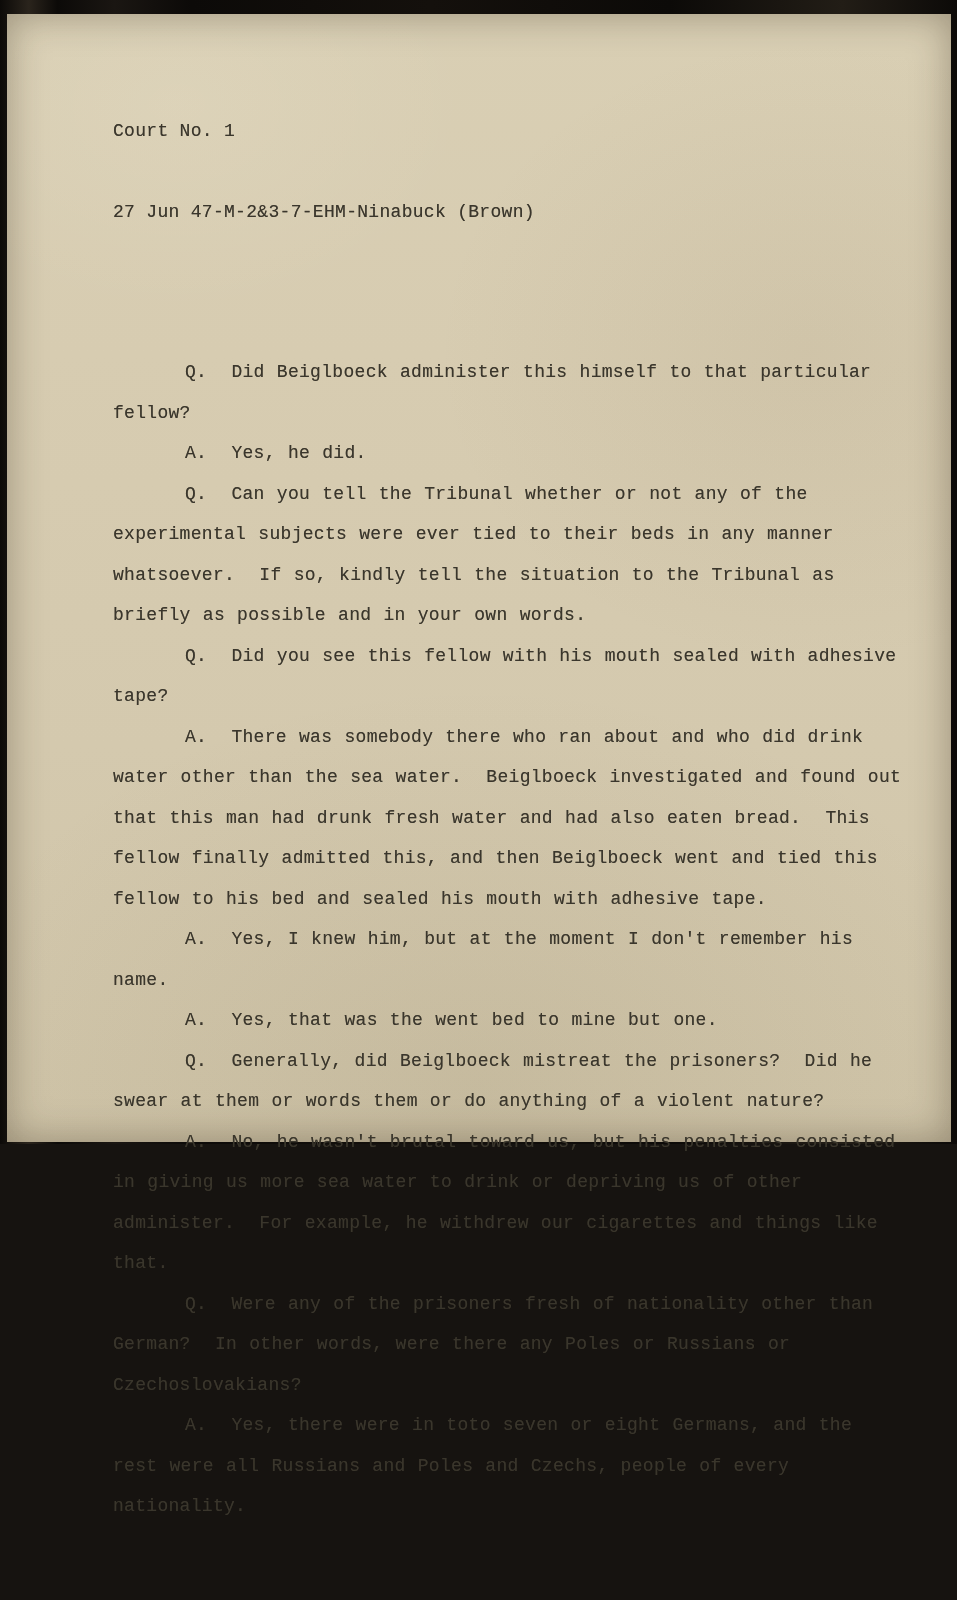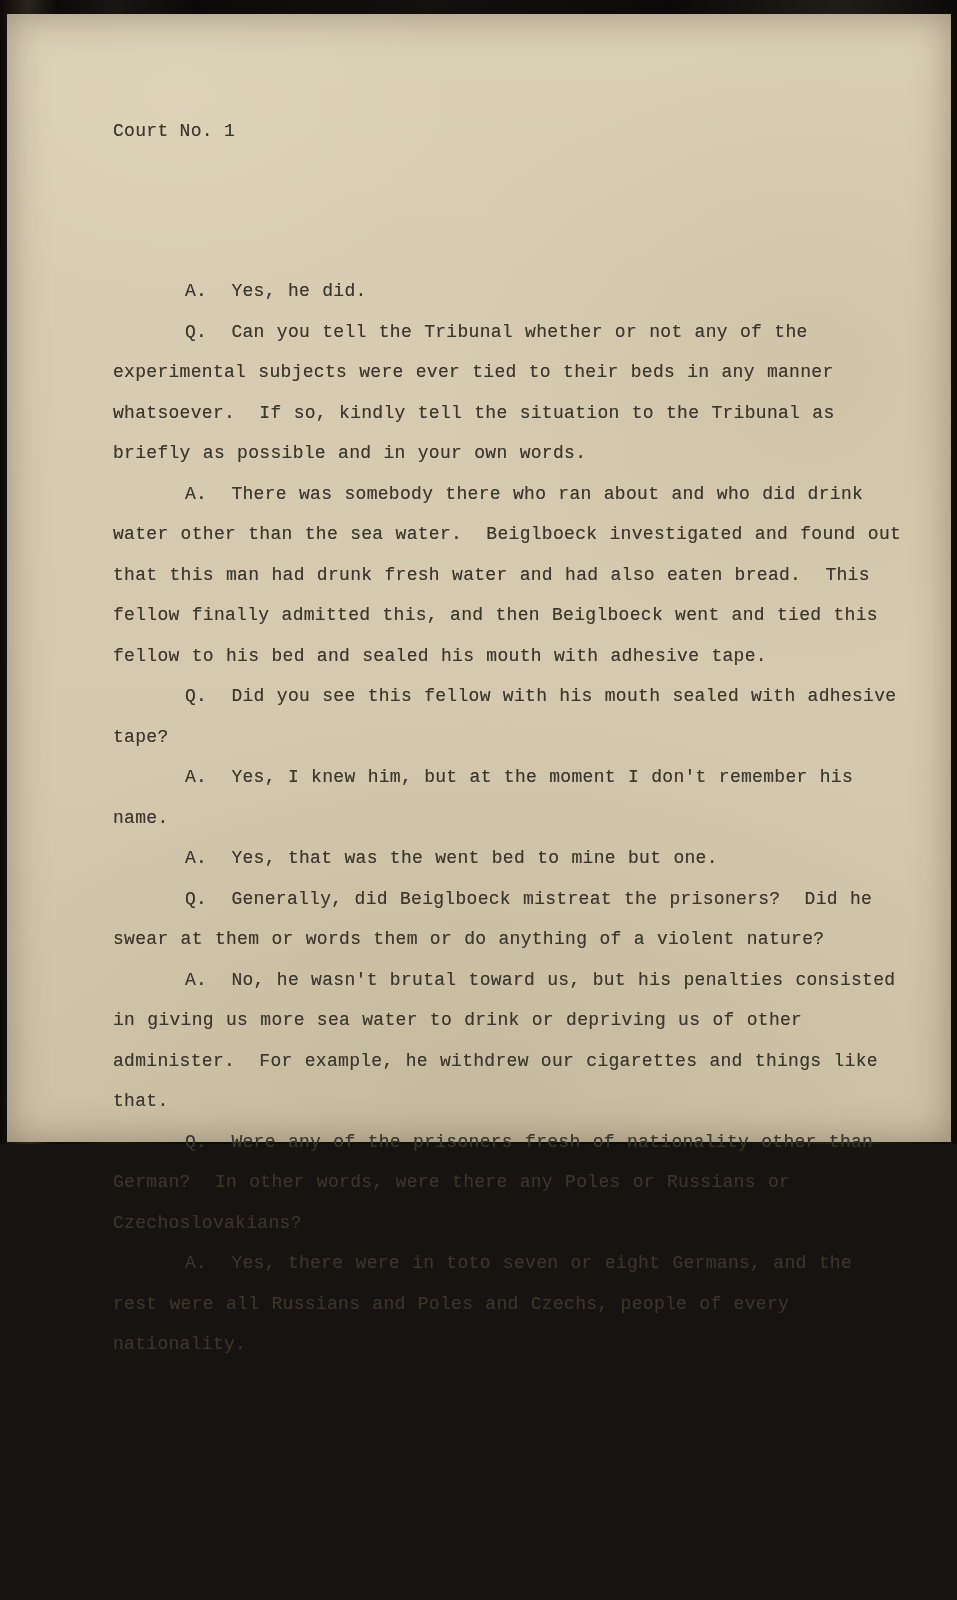--- a/index.html
+++ b/index.html
@@ -60,27 +60,29 @@
 </style>
 </head>
 <body>
 
 <div class="scan-frame">
   <div class="paper">
     <div class="page-content">
 
       <div class="doc-header">
         <div>Court No. 1</div>
+        <div>27 Jun 47-M-2&amp;3-7-EHM-Ninabuck (Brown)</div>
       </div>
 
       <div class="doc-body">
+          <p class="para">Q.  Did Beiglboeck administer this himself to that particular fellow?</p>
           <p class="para">A.  Yes, he did.</p>
           <p class="para">Q.  Can you tell the Tribunal whether or not any of the experimental subjects were ever tied to their beds in any manner whatsoever.  If so, kindly tell the situation to the Tribunal as briefly as possible and in your own words.</p>
+          <p class="para">Q.  Did you see this fellow with his mouth sealed with adhesive tape?</p>
           <p class="para">A.  There was somebody there who ran about and who did drink water other than the sea water.  Beiglboeck investigated and found out that this man had drunk fresh water and had also eaten bread.  This fellow finally admitted this, and then Beiglboeck went and tied this fellow to his bed and sealed his mouth with adhesive tape.</p>
-          <p class="para">Q.  Did you see this fellow with his mouth sealed with adhesive tape?</p>
           <p class="para">A.  Yes, I knew him, but at the moment I don't remember his name.</p>
           <p class="para">A.  Yes, that was the went bed to mine but one.</p>
           <p class="para">Q.  Generally, did Beiglboeck mistreat the prisoners?  Did he swear at them or words them or do anything of a violent nature?</p>
           <p class="para">A.  No, he wasn't brutal toward us, but his penalties consisted in giving us more sea water to drink or depriving us of other administer.  For example, he withdrew our cigarettes and things like that.</p>
           <p class="para">Q.  Were any of the prisoners fresh of nationality other than German?  In other words, were there any Poles or Russians or Czechoslovakians?</p>
           <p class="para">A.  Yes, there were in toto seven or eight Germans, and the rest were all Russians and Poles and Czechs, people of every nationality.</p>
         </div>
 
     </div>
   </div>

